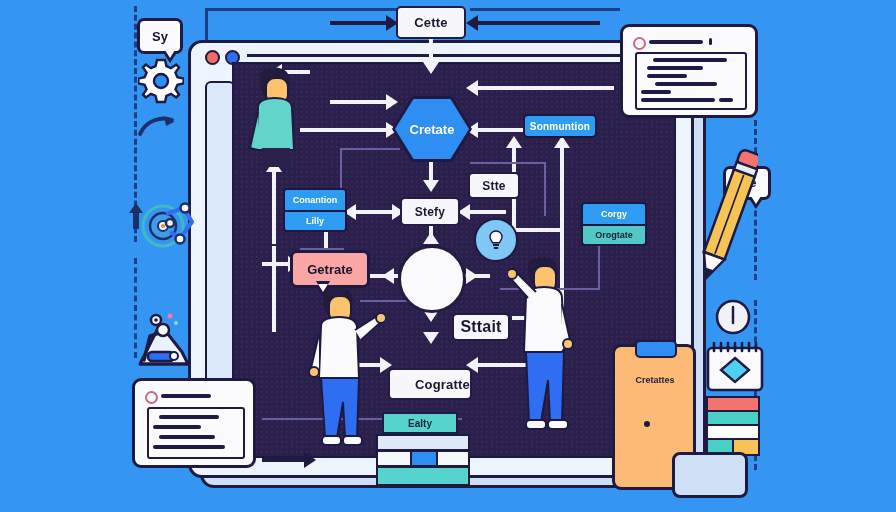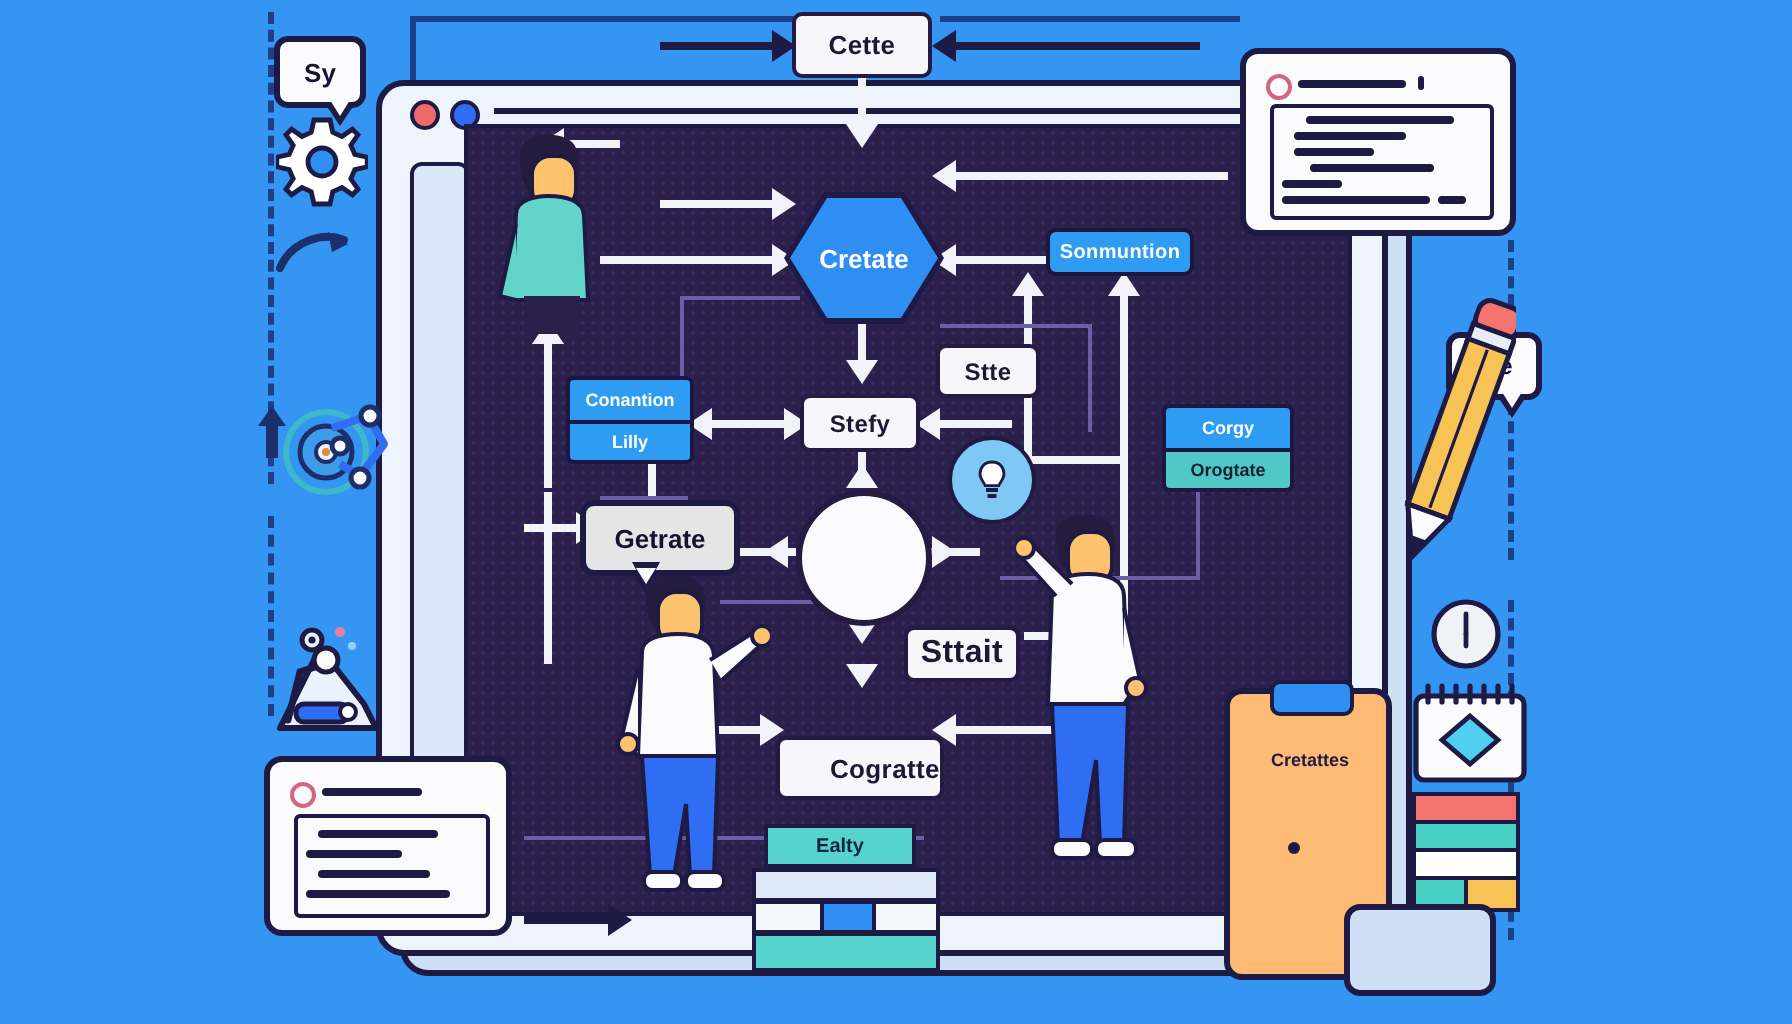--- a/index.html
+++ b/index.html
@@ -196,21 +196,21 @@
   <div class="stacklbl" style="left:283px;top:188px;width:60px;height:40px;">
     <div style="height:20px;background:#2f9cf4;border-bottom:2px solid #1c1742;">Conantion</div>
     <div style="height:18px;background:#2f9cf4;">Lilly</div>
   </div>
 
   <div class="stacklbl" style="left:581px;top:202px;width:62px;height:40px;">
     <div style="height:20px;background:#2f9cf4;border-bottom:2px solid #1c1742;">Corgy</div>
     <div style="height:18px;background:#52c8c6;color:#12202f;">Orogtate</div>
   </div>
 
-  <div class="bubble" style="left:290px;top:250px;width:74px;height:32px;font-size:13px;background:#e5e5e5;">
+  <div class="bubble" style="left:290px;top:250px;width:74px;height:32px;font-size:13px;background:#fca5a5;">
     <span>Getrate</span>
   </div>
   <div class="abs" style="left:316px;top:281px;width:0;height:0;border-left:7px solid transparent;border-right:7px solid transparent;border-top:13px solid #1d1a43;"></div>
 
   <div class="abs" style="left:398px;top:245px;width:62px;height:62px;border-radius:50%;background:#fbfbfd;border:3px solid #241a42;"></div>
 
   <div class="abs" style="left:474px;top:218px;width:40px;height:40px;border-radius:50%;background:#7fc8f5;border:2px solid #1d1a43;
               display:flex;align-items:center;justify-content:center;">
     <svg width="16" height="20" viewBox="0 0 16 20">
       <path d="M8 1 C4 1 2 4 2 7 C2 9.5 4 11 4.6 12.8 L11.4 12.8 C12 11 14 9.5 14 7 C14 4 12 1 8 1 Z" fill="#ffffff" stroke="#1d1a43" stroke-width="1.4"></path>

